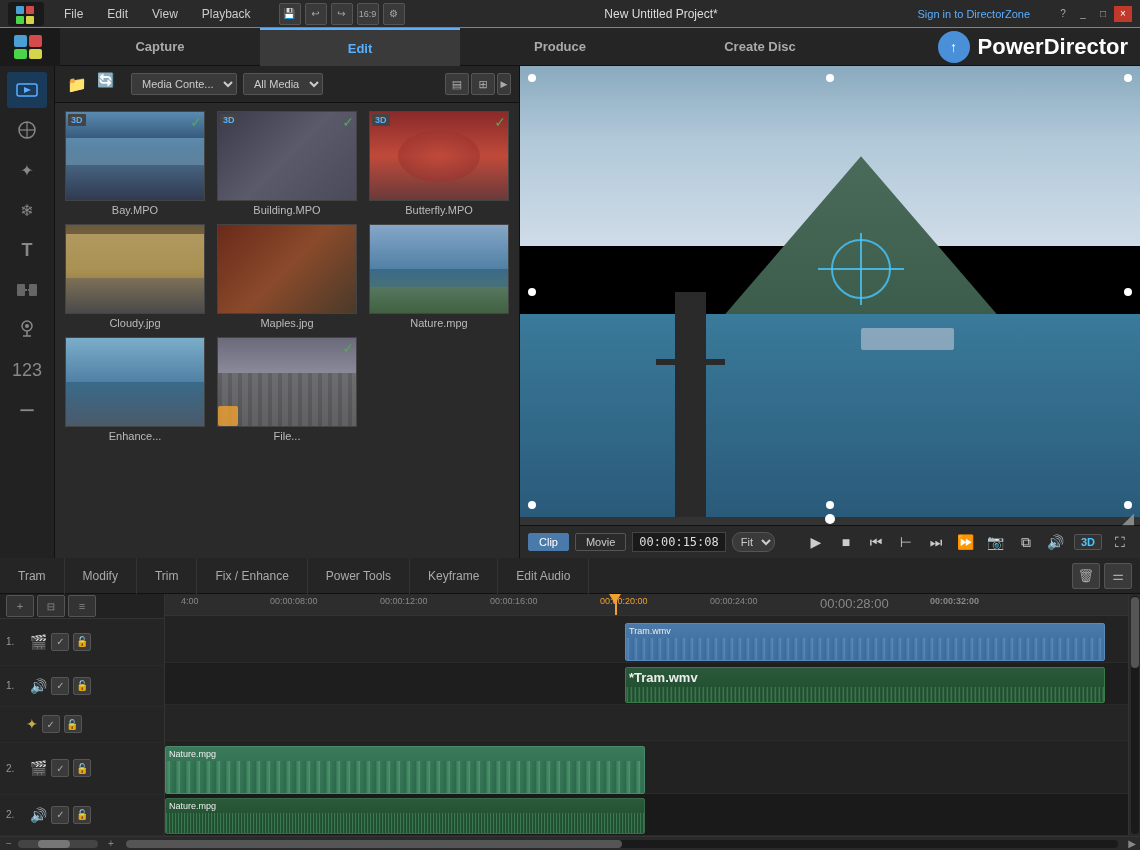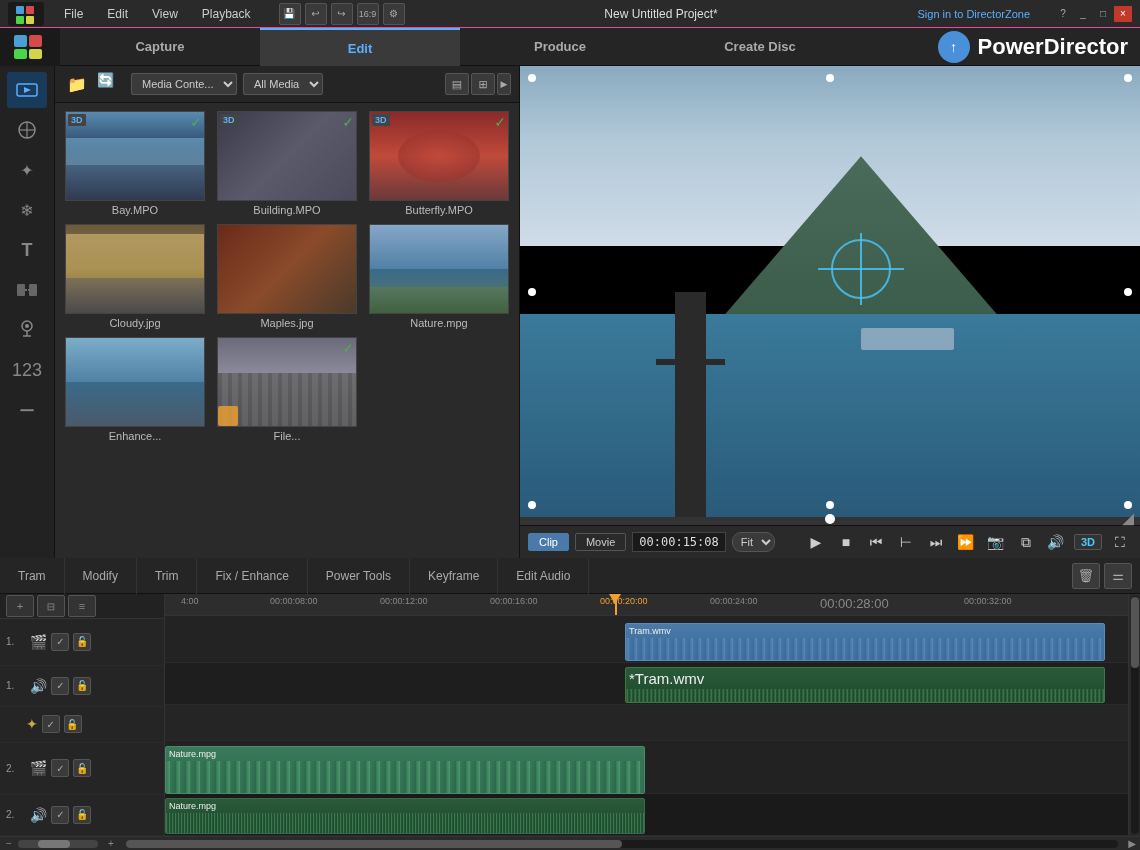--- a/index.html
+++ b/index.html
@@ -400,37 +400,37 @@
 
       <div id="timeline-ruler" style="height:24px;background:#2d2d2d;border-bottom:1px solid #333;position:relative;overflow:hidden;">
         <div style="position:absolute;top:0;left:0;right:0;height:100%;display:flex;align-items:flex-start;padding-top:2px;">
           <span style="position:absolute;left:16px;font-size:9px;color:#888;">4:00</span>
           <span style="position:absolute;left:105px;font-size:9px;color:#888;">00:00:08:00</span>
           <span style="position:absolute;left:215px;font-size:9px;color:#888;">00:00:12:00</span>
           <span style="position:absolute;left:325px;font-size:9px;color:#888;">00:00:16:00</span>
           <span style="position:absolute;left:435px;font-size:9px;color:#888;color:#f0a030;">00:00:20:00</span>
           <span style="position:absolute;left:545px;font-size:9px;color:#888;">00:00:24:00</span>
           <span style="position:absolute;left:655px;font-size:13px;color:#888;">00:00:28:00</span>
-          <span style="position:absolute;left:799px;font-size:9px;color:#888;">00:00:32:00</span>
+          <span style="position:absolute;left:765px;font-size:9px;color:#888;font-weight:bold;">00:00:32:00</span>
 
           <div style="position:absolute;left:450px;top:0;width:2px;height:24px;background:#f0a030;z-index:10;"></div>
           <div style="position:absolute;left:444px;top:0;width:12px;height:10px;background:#f0a030;clip-path:polygon(0 0,100% 0,50% 100%);"></div>
         </div>
       </div>
 
       <div style="height:52px;background:#232323;border-bottom:1px solid #2a2a2a;position:relative;">
         <div style="position:absolute;left:460px;top:7px;width:480px;height:38px;background:linear-gradient(180deg,#4a7aaa,#3a6a9a);border:1px solid #5a8abb;border-radius:2px;overflow:hidden;display:flex;flex-direction:column;">
           <span style="font-size:9px;color:#eee;padding:2px 3px;white-space:nowrap;">Tram.wmv</span>
           <div style="flex:1;background:repeating-linear-gradient(90deg,#4a7aaa 0px,#6a9acc 3px,#4a7aaa 3px,#3a6a9a 8px);opacity:0.6;"></div>
         </div>
       </div>
 
       <div style="height:46px;background:#1e1e1e;border-bottom:1px solid #2a2a2a;position:relative;">
         <div style="position:absolute;left:460px;top:4px;width:480px;height:36px;background:linear-gradient(180deg,#2a5a3a,#1a4a2a);border:1px solid #3a7a4a;border-radius:2px;overflow:hidden;">
-          <span style="font-size:15px;color:#eee;padding:2px 3px;white-space:nowrap;display:block;">*Tram.wmv</span>
+          <span style="font-size:13px;color:#eee;padding:2px 3px;white-space:nowrap;display:block;font-weight:bold;">*Tram.wmv</span>
           <div style="background:repeating-linear-gradient(90deg,#2a5a3a 0px,#4a8a5a 2px,#2a5a3a 2px,#1a4a2a 4px);height:18px;opacity:0.8;"></div>
         </div>
       </div>
 
       <div style="height:40px;background:#252525;border-bottom:1px solid #2a2a2a;position:relative;">
       </div>
 
       <div style="height:58px;background:#222;border-bottom:1px solid #2a2a2a;position:relative;">
         <div style="position:absolute;left:0px;top:5px;width:480px;height:48px;background:linear-gradient(180deg,#3a7a5a,#2a6a4a);border:1px solid #4a8a6a;border-radius:2px;overflow:hidden;">
           <span style="font-size:9px;color:#eee;padding:2px 3px;white-space:nowrap;display:block;">Nature.mpg</span>

